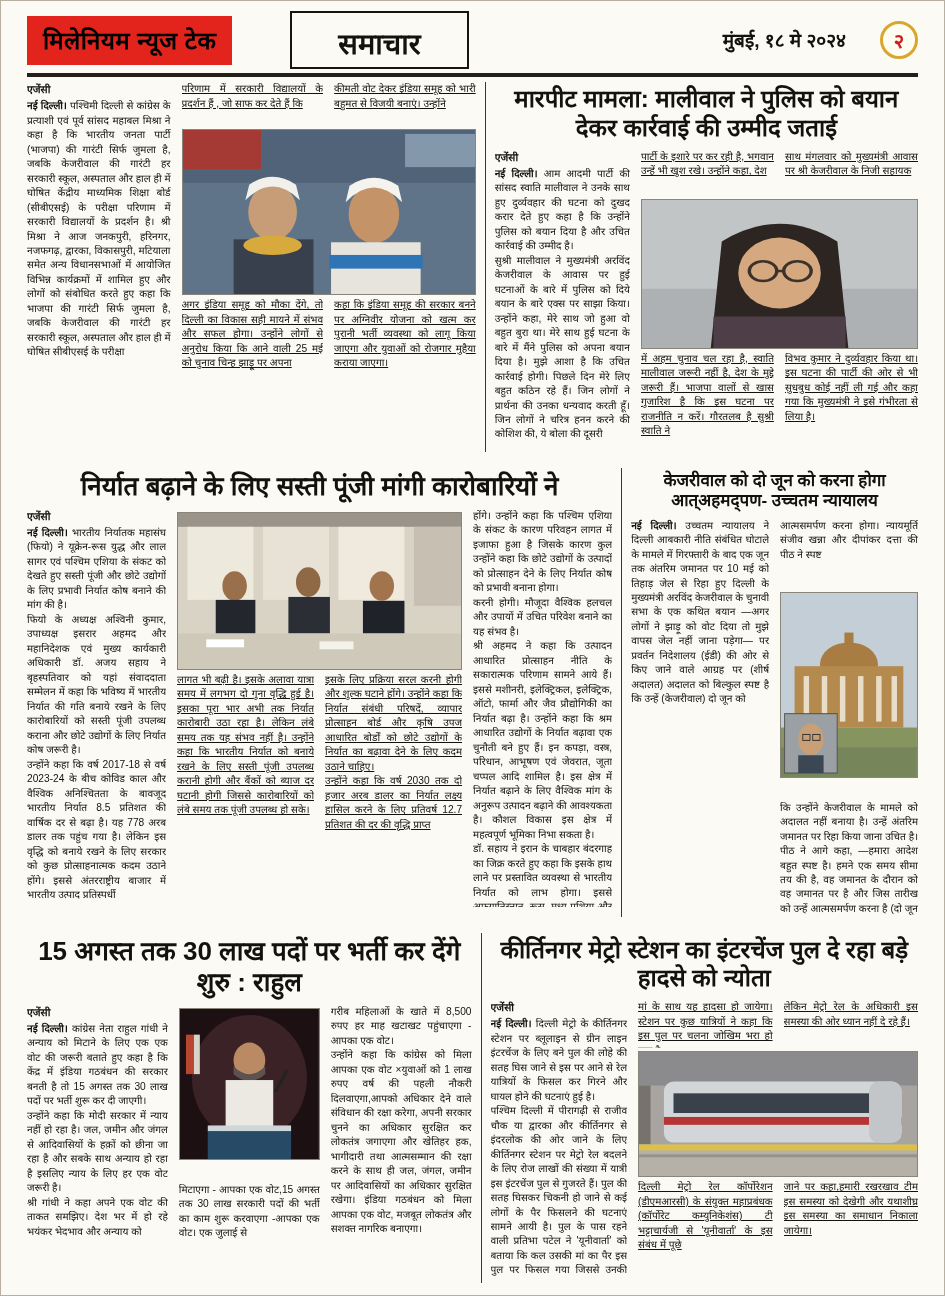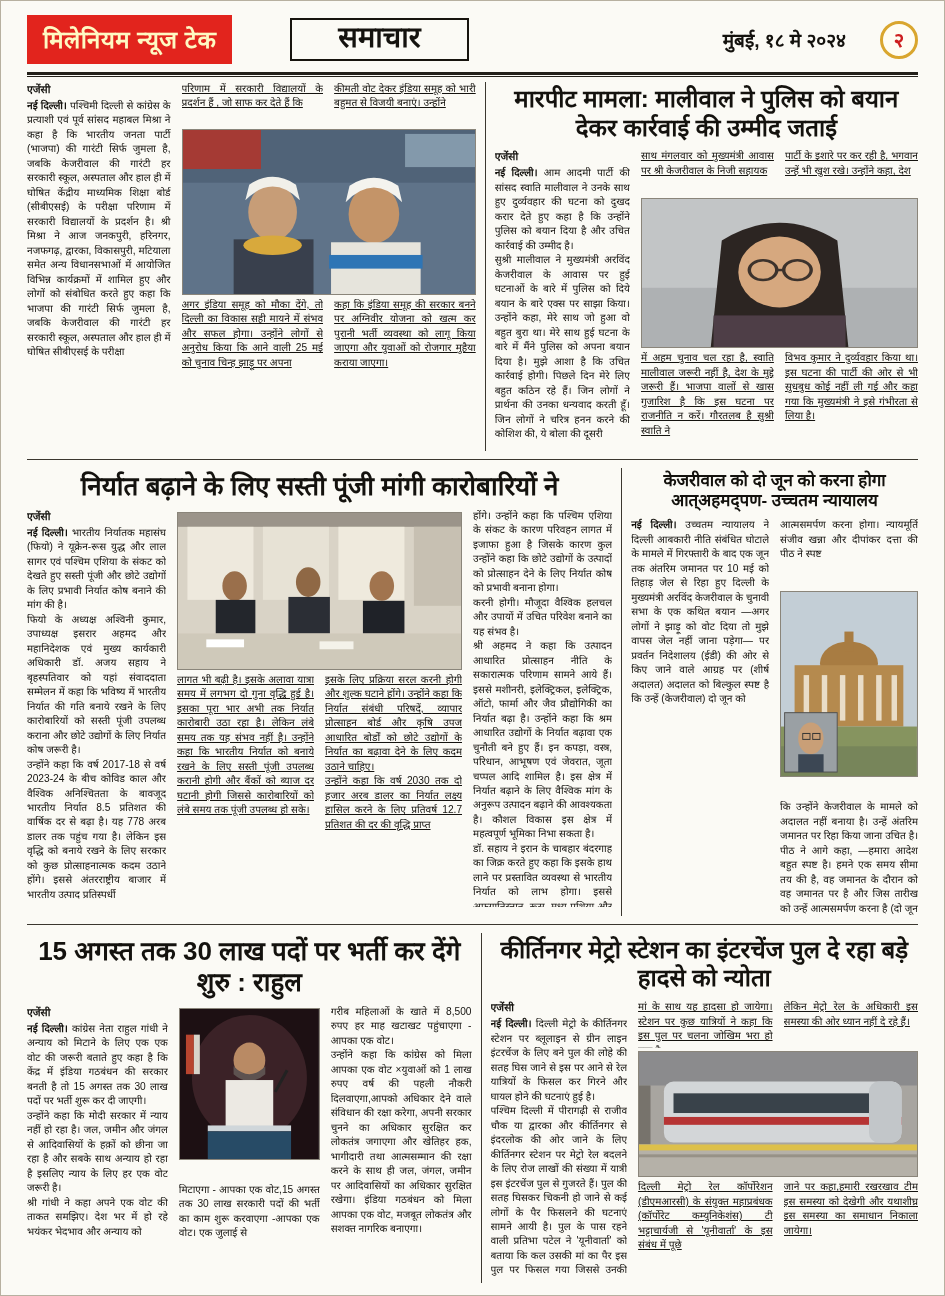--- a/index.html
+++ b/index.html
@@ -13,29 +13,29 @@
     width:945px; height:1296px;
     background:#fbfaf5;
     border:1px solid #b7b0a0;
     padding:10px 26px 12px;
     display:flex; flex-direction:column;
     overflow:hidden;
   }
   
   .masthead { display:flex; align-items:center; height:50px; margin-top:4px; }
   .brand {
-    background:#e2241d; color:#fef9c3;
+    background:#e2241d; color:#000000;
     font-weight:bold; font-size:24px;
     padding:7px 16px 9px; white-space:nowrap;
     letter-spacing:.5px;
   }
   .paper-title {
     border:2px solid #17140e;
     font-size:29px; font-weight:bold;
-    padding:1px 46px 5px; margin-left:58px;
+    padding:15px 46px 5px; margin-left:58px;
     line-height:1.15;
   }
   .edition-date { font-size:19px; font-weight:bold; margin-left:auto; margin-right:34px; }
   .page-badge {
     width:38px; height:38px; border-radius:50%;
     border:3px solid #d9a62e; background:#fffdf2;
     color:#cd1f1f; font-size:20px; font-weight:bold;
     display:flex; align-items:center; justify-content:center;
   }
   .rule-double { border-top:3px solid #23201a; border-bottom:1px solid #23201a; height:7px; margin:8px 0 5px; }
@@ -136,22 +136,22 @@
     <article class="art art2">
       <h2 class="headline h24">मारपीट मामला: मालीवाल ने पुलिस को बयान देकर कार्रवाई की उम्मीद जताई</h2>
       <div class="cols cols-sec1">
         <div class="col">
           <div class="byline">एजेंसी</div>
           <p class="bt"><span class="dateline">नई दिल्ली।</span> <span>आम आदमी पार्टी की सांसद स्वाति मालीवाल ने उनके साथ हुए दुर्व्यवहार की घटना को दुखद करार देते हुए कहा है कि उन्होंने पुलिस को बयान दिया है और उचित कार्रवाई की उम्मीद है।
 सुश्री मालीवाल ने मुख्यमंत्री अरविंद केजरीवाल के आवास पर हुई घटनाओं के बारे में पुलिस को दिये बयान के बारे एक्स पर साझा किया। उन्होंने कहा, मेरे साथ जो हुआ वो बहुत बुरा था। मेरे साथ हुई घटना के बारे में मैंने पुलिस को अपना बयान दिया है। मुझे आशा है कि उचित कार्रवाई होगी। पिछले दिन मेरे लिए बहुत कठिन रहे हैं। जिन लोगों ने प्रार्थना की उनका धन्यवाद करती हूँ। जिन लोगों ने चरित्र हनन करने की कोशिश की, ये बोला की दूसरी</span></p>
         </div>
         <div class="colwide w2">
           <div class="minirow" style="height:46px;">
+            <p class="bt">पार्टी के इशारे पर कर रही है, भगवान उन्हें भी खुश रखे। उन्होंने कहा, देश</p>
             <p class="bt">साथ मंगलवार को मुख्यमंत्री आवास पर श्री केजरीवाल के निजी सहायक</p>
-            <p class="bt">पार्टी के इशारे पर कर रही है, भगवान उन्हें भी खुश रखे। उन्होंने कहा, देश</p>
           </div>
           <div class="photo ph-swati" aria-label="चश्मा पहने स्वाति मालीवाल का चित्र">
             <svg viewBox="0 0 200 150" preserveAspectRatio="none">
               <rect width="200" height="150" fill="#c2c5c6"></rect>
               <rect y="90" width="200" height="60" fill="#aeb1b3"></rect>
               <path d="M58 42 Q100 6 142 42 L150 150 L50 150 Z" fill="#2c2522"></path>
               <ellipse cx="100" cy="74" rx="30" ry="36" fill="#d6a87f"></ellipse>
               <circle cx="88" cy="72" r="10" fill="none" stroke="#3c322c" stroke-width="2.5"></circle>
               <circle cx="113" cy="72" r="10" fill="none" stroke="#3c322c" stroke-width="2.5"></circle>
               <line x1="97" y1="72" x2="104" y2="72" stroke="#3c322c" stroke-width="2.5"></line>

